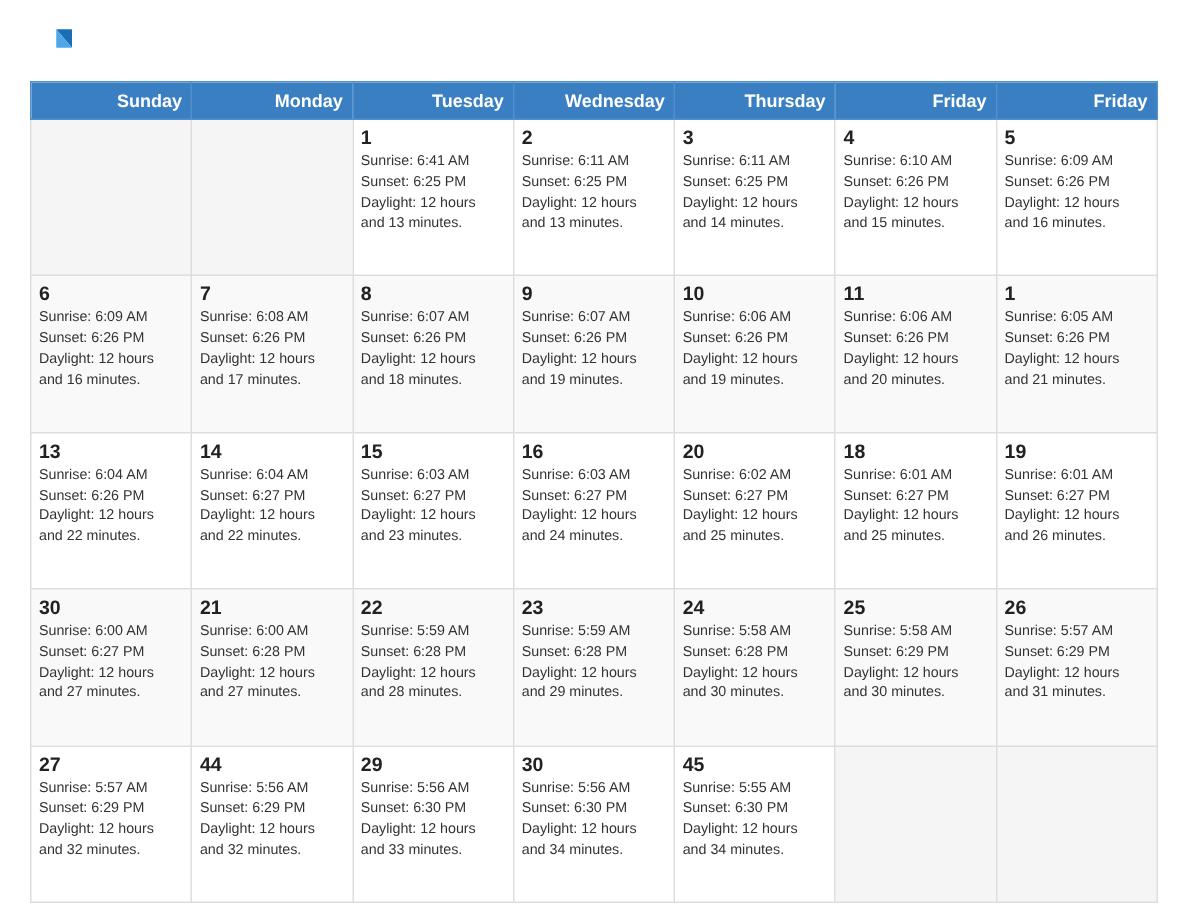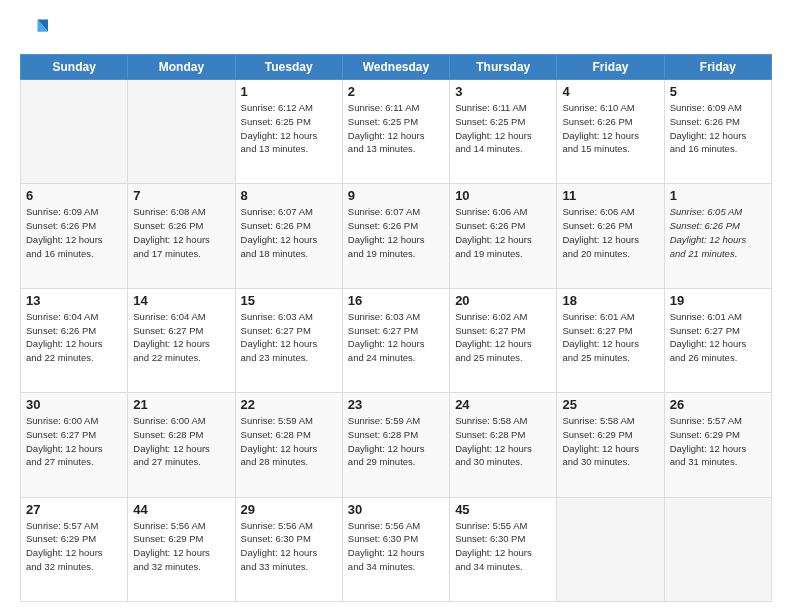--- a/index.html
+++ b/index.html
@@ -57,21 +57,21 @@
     .calendar {
       flex: 1;
       border: 1px solid #ccc;
       border-collapse: collapse;
       width: 100%;
       table-layout: fixed;
     }
     .calendar th {
       background: #3a7fc1;
       color: #fff;
-      text-align: center;
+      text-align: right;
       padding: 5px 6px;
       font-size: 12px;
       font-weight: bold;
       border: 1px solid #5090cc;
     }
     .calendar td {
       vertical-align: top;
       padding: 4px 5px;
       border: 1px solid #ddd;
       font-size: 10px;
@@ -130,21 +130,21 @@
           <th>Friday</th>
           <th>Friday</th>
         </tr>
     </thead>
     <tbody id="calendar-body">
     <tr>
           <td class="empty"></td>
           <td class="empty"></td>
           <td>
             <span class="day-number">1</span>
-            <div class="day-info" style="white-space: pre-line;">Sunrise: 6:12 AM
+            <div class="day-info" style="white-space: pre-line;">Sunrise: 6:41 AM
 Sunset: 6:25 PM
 Daylight: 12 hours
 and 13 minutes.</div>
           </td>
           <td>
             <span class="day-number">2</span>
             <div class="day-info" style="white-space: pre-line;">Sunrise: 6:11 AM
 Sunset: 6:25 PM
 Daylight: 12 hours
 and 13 minutes.</div>
@@ -209,21 +209,21 @@
           </td>
           <td>
             <span class="day-number">11</span>
             <div class="day-info" style="white-space: pre-line;">Sunrise: 6:06 AM
 Sunset: 6:26 PM
 Daylight: 12 hours
 and 20 minutes.</div>
           </td>
           <td>
             <span class="day-number">1</span>
-            <div class="day-info" style="white-space: pre-line; font-style: italic;">Sunrise: 6:05 AM
+            <div class="day-info" style="white-space: pre-line;">Sunrise: 6:05 AM
 Sunset: 6:26 PM
 Daylight: 12 hours
 and 21 minutes.</div>
           </td>
         </tr>
         <tr>
           <td>
             <span class="day-number">13</span>
             <div class="day-info" style="white-space: pre-line;">Sunrise: 6:04 AM
 Sunset: 6:26 PM

